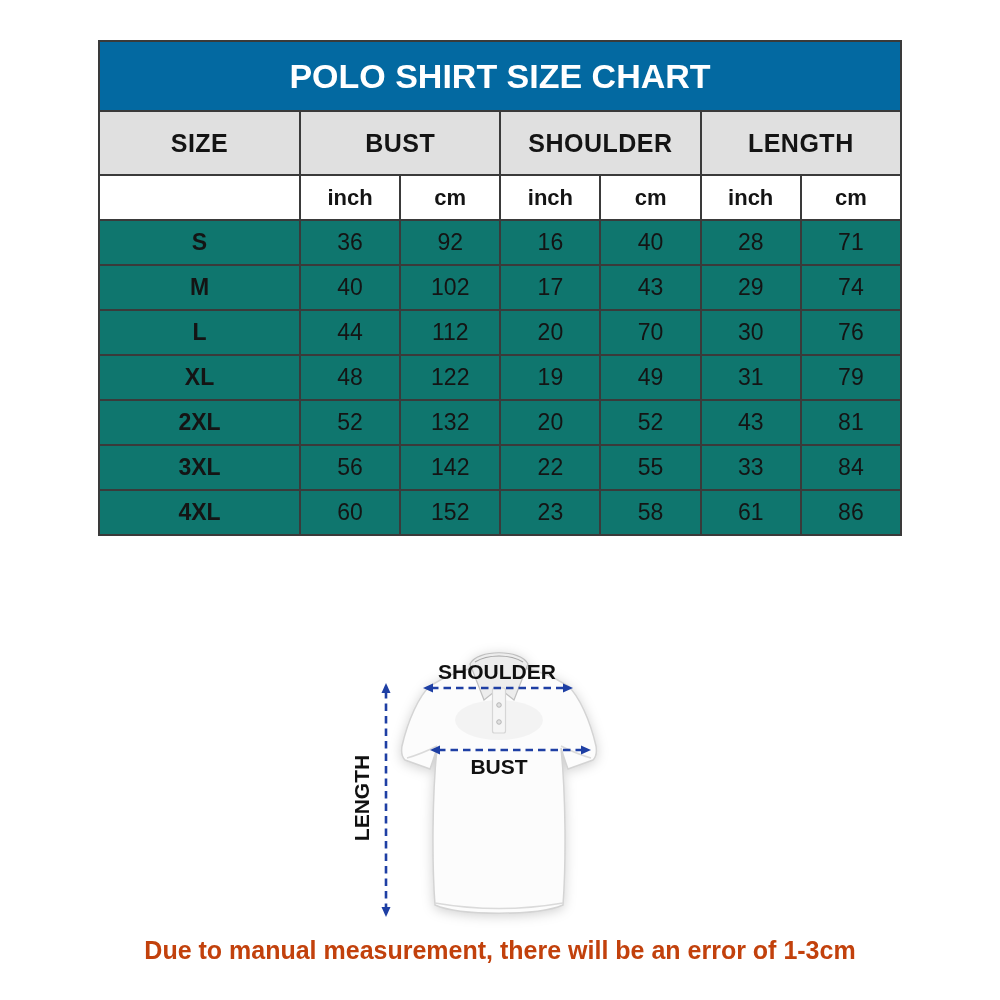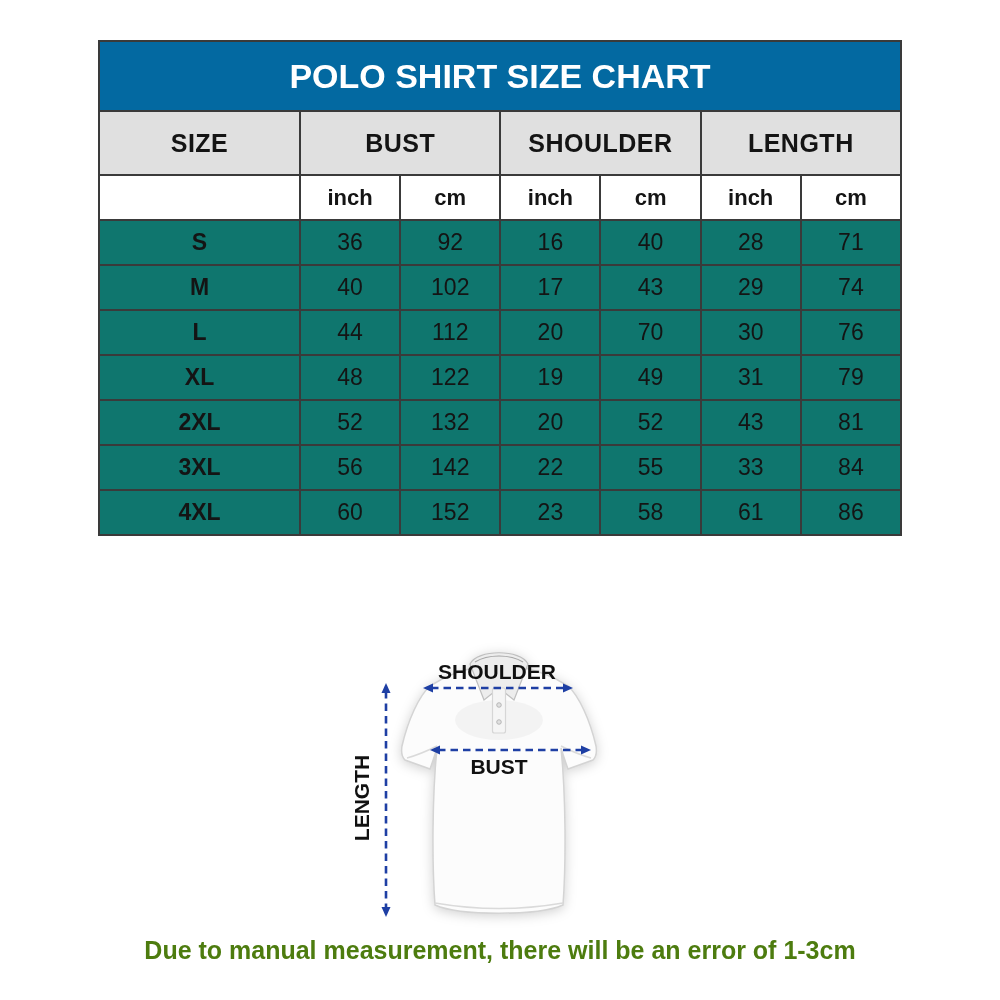--- a/index.html
+++ b/index.html
@@ -98,21 +98,21 @@
     fill: #111111;
   }
 
   
   .footnote {
     position: absolute;
     left: 0;
     top: 936px;
     width: 1000px;
     text-align: center;
-    color: #4d7c0f;
+    color: #c2410c;
     font-size: 25px;
     font-weight: bold;
     white-space: nowrap;
   }
 </style>
 </head>
 <body>
 
 <div class="canvas">
 

